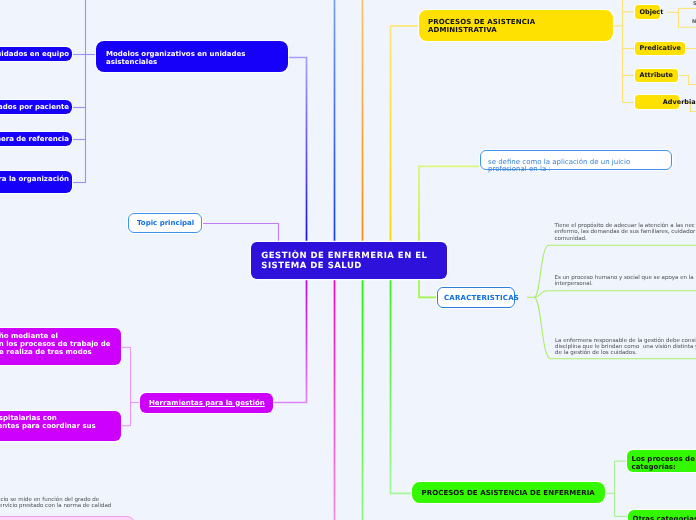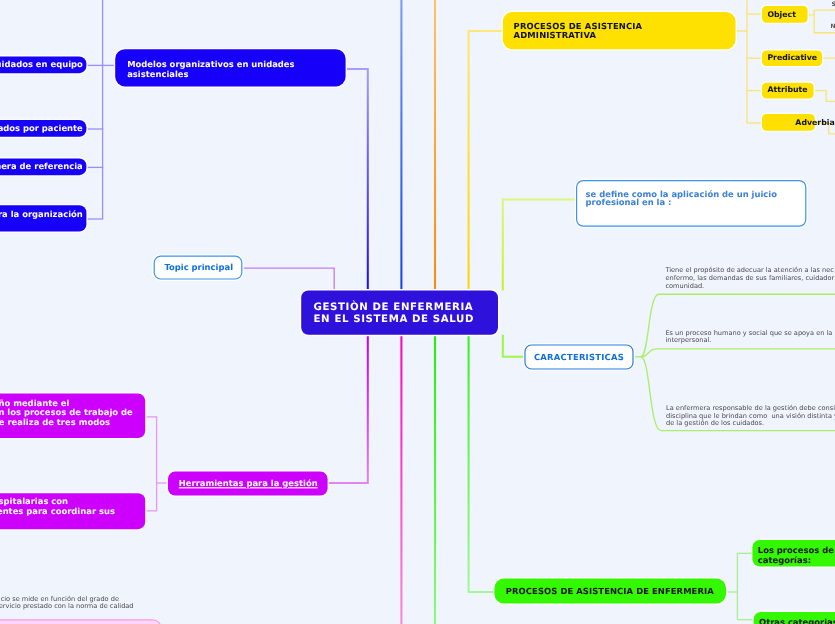--- a/index.html
+++ b/index.html
@@ -6,21 +6,21 @@
   html,body{margin:0;padding:0;}
   body{width:696px;height:520px;overflow:hidden;background:#f0f4fd;
        font-family:"DejaVu Sans",sans-serif;-webkit-font-smoothing:antialiased;text-rendering:geometricPrecision;}
   #canvas{position:relative;width:696px;height:520px;overflow:hidden;background:#f0f4fd;}
   svg#links{position:absolute;left:0;top:0;width:696px;height:520px;pointer-events:none;}
   .node{position:absolute;box-sizing:border-box;display:flex;align-items:center;
         border-radius:8px;font-weight:bold;box-shadow:0 0 0 1.1px #fff;}
   .node>span{display:block;width:100%;}
 
   
-  #root{left:250.8px;top:242.3px;width:164px;height:36.5px;background:#2f11dc;color:#fff;
+  #root{left:250.8px;top:242.3px;width:196px;height:36.5px;background:#2f11dc;color:#fff;
         border-radius:6px;padding:9px 10.5px 0;font-size:8.5px;letter-spacing:0.5px;
         line-height:10px;align-items:flex-start;box-shadow:0 0 0 1.2px #fff;}
 
   
   .bluenode{background:#1700fa;color:#fff;}
   #b-main{left:96px;top:41px;width:192px;height:31px;padding:8.5px 10px 0;font-size:7px;line-height:8.2px;align-items:flex-start;}
   .bchild{background:#1700fa;color:#fff;font-size:7px;border-radius:6px;padding:0 3px;
           left:-78px;width:150px;height:14px;}
   .bchild>span{white-space:nowrap;text-align:right;}
   #b-c1{top:47px;}
@@ -33,32 +33,32 @@
          border:1.5px solid #3d93ef;border-radius:6px;padding:0 8px;font-size:7px;
          justify-content:center;}
   #topic>span{text-align:center;white-space:nowrap;}
 
   
   .ynode{background:#fee100;color:#111;}
   #y-main{left:419px;top:10px;width:194px;height:31px;padding:7.5px 9px 0;font-size:7px;letter-spacing:0.12px;line-height:8.7px;align-items:flex-start;}
   .ychild{left:634.8px;font-size:6.5px;border-radius:3.5px;padding:0 4.7px;height:13.5px;
           background:#fee100;color:#111;}
   .ychild>span{white-space:nowrap;}
-  #y-c1{top:5px;width:38px;}
+  #y-c1{top:5px;width:25px;}
   #y-c2{top:41.5px;width:50.5px;}
   #y-c3{top:68.5px;width:43px;}
   #y-c4{top:95px;width:44.5px;padding-left:28px;}
 
   
-  #define{left:480px;top:150px;width:192px;height:39px;background:#fff;color:#3b80d8;
+  #define{left:480px;top:150px;width:192px;height:20px;background:#fff;color:#3b80d8;
           border:1.5px solid #3d93ef;border-radius:6px;padding:7.5px 7px 0;font-size:7px;
-          font-weight:bold;line-height:7.8px;align-items:flex-start;}
-
-  
-  #carac{left:437px;top:287px;width:91px;height:21px;background:#fff;color:#0f6fe0;
+          font-weight:normal;line-height:7.8px;align-items:flex-start;}
+
+  
+  #carac{left:437px;top:287px;width:78px;height:21px;background:#fff;color:#0f6fe0;
          border:1.6px solid #2b7de0;border-radius:6px;padding:0 6px;font-size:7px;
          justify-content:center;letter-spacing:0.2px;}
   #carac>span{white-space:nowrap;text-align:center;}
 
   
   .gnode{background:#33f800;color:#111;}
   #g-main{left:411.5px;top:482px;width:193px;height:21px;padding:0 10px;font-size:7px;
           letter-spacing:0.07px;justify-content:flex-start;}
   #g-main>span{white-space:nowrap;text-align:center;}
   #g-c1{left:626.5px;top:449.5px;width:112px;height:22px;padding:5px 5px 0;font-size:7px;

